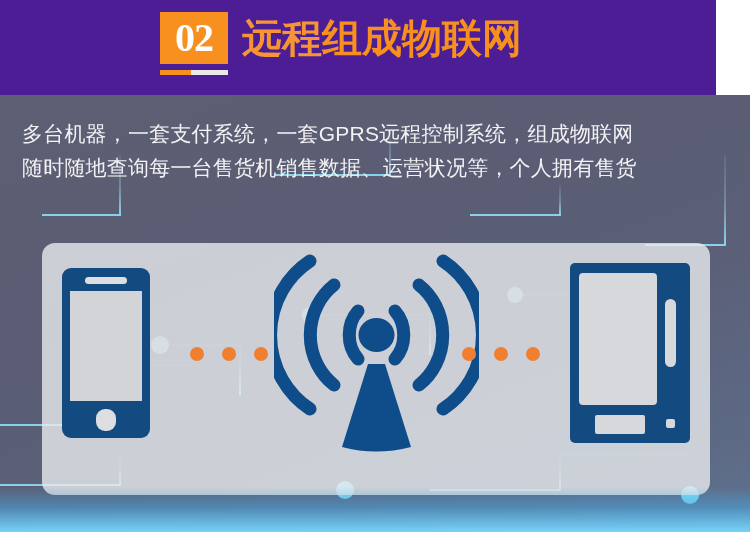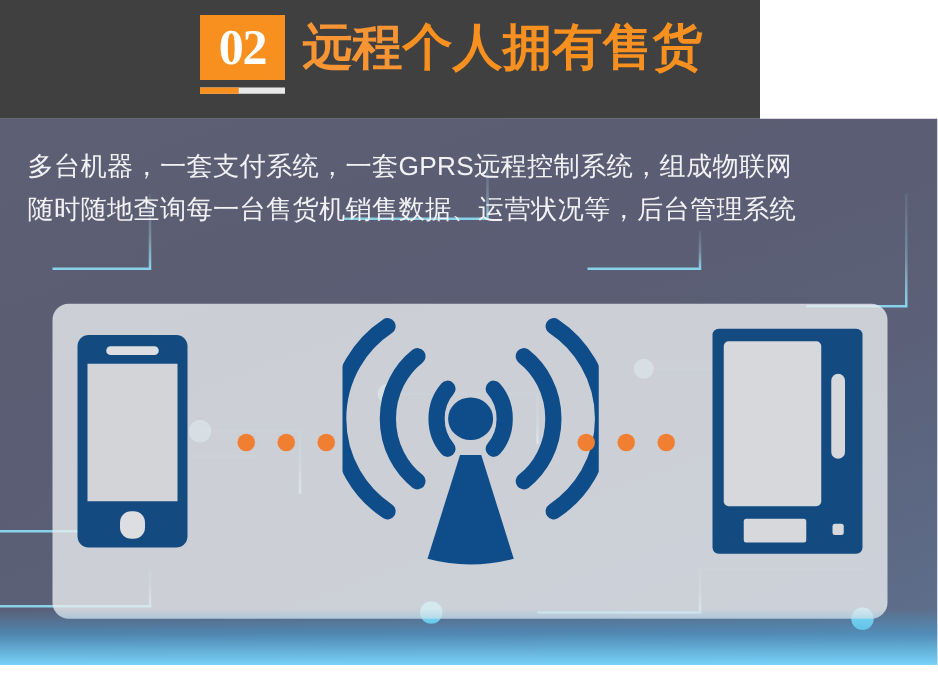--- a/index.html
+++ b/index.html
@@ -5,21 +5,21 @@
   html,body{margin:0;padding:0;}
   body{
     width:750px;height:554px;
     background:#ffffff;
     font-family:"Liberation Sans","DejaVu Sans",sans-serif;
     overflow:hidden;
   }
   #page{position:relative;width:750px;height:554px;background:#fff;overflow:hidden;}
 
   
-  #header{position:absolute;left:0;top:0;width:608px;height:95px;background:#404040;}
+  #header{position:absolute;left:0;top:0;width:716px;height:95px;background:#4c1d95;}
   #title-row{position:absolute;left:160px;top:12px;display:flex;align-items:center;}
   #num-badge{
     width:68px;height:52px;background:#F7901E;color:#fff;
     display:flex;align-items:center;justify-content:center;
     font-family:"Liberation Serif","DejaVu Serif",serif;
     font-size:40px;font-weight:bold;letter-spacing:-1px;line-height:1;
   }
   #title-text{margin-left:14px;font-size:40px;line-height:1;white-space:nowrap;}
   #title-light{color:#F79433;font-weight:bold;}
   #title-bold{color:#F7901E;font-weight:bold;}
@@ -79,21 +79,21 @@
   #bottom-white{position:absolute;left:0;top:532px;width:750px;height:22px;background:#fff;}
 </style>
 </head>
 <body>
 
 <div id="page">
 
   <div id="header">
     <div id="title-row">
       <div id="num-badge">02</div>
-      <div id="title-text"><span id="title-light">远程</span><span id="title-bold">个人拥有售货</span></div>
+      <div id="title-text"><span id="title-light">远程</span><span id="title-bold">组成物联网</span></div>
     </div>
     <div id="title-underline">
       <div id="title-underline-fill"></div>
     </div>
   </div>
 
   <div id="stage">
 
     <svg class="circuit" viewBox="0 0 750 437" preserveAspectRatio="none">
       <defs>
@@ -154,21 +154,21 @@
       </g>
       <g fill="#7fe6ff" opacity="0.9">
         <circle cx="120" cy="330" r="9"></circle>
         <circle cx="345" cy="395" r="9"></circle>
         <circle cx="690" cy="400" r="9"></circle>
       </g>
     </svg>
 
     <div id="paragraph">
       <div>多台机器，一套支付系统，一套GPRS远程控制系统，组成物联网</div>
-      <div>随时随地查询每一台售货机销售数据、运营状况等，后台管理系统</div>
+      <div>随时随地查询每一台售货机销售数据、运营状况等，个人拥有售货</div>
     </div>
 
     <div id="panel">
 
       <div id="phone">
         <div id="phone-speaker"></div>
         <div id="phone-screen"></div>
         <div id="phone-home"></div>
       </div>
 

